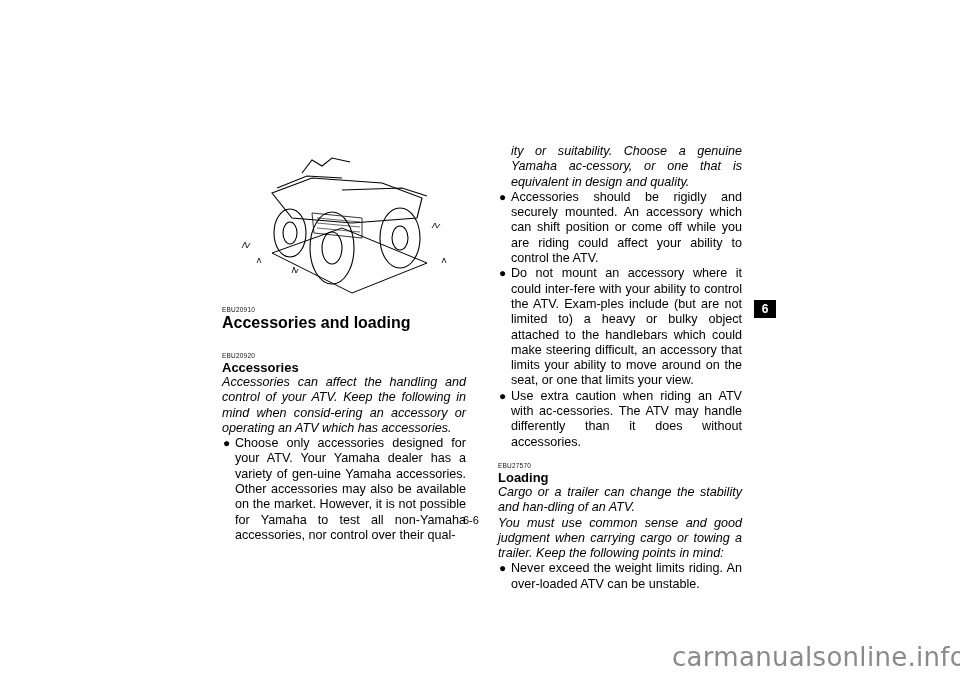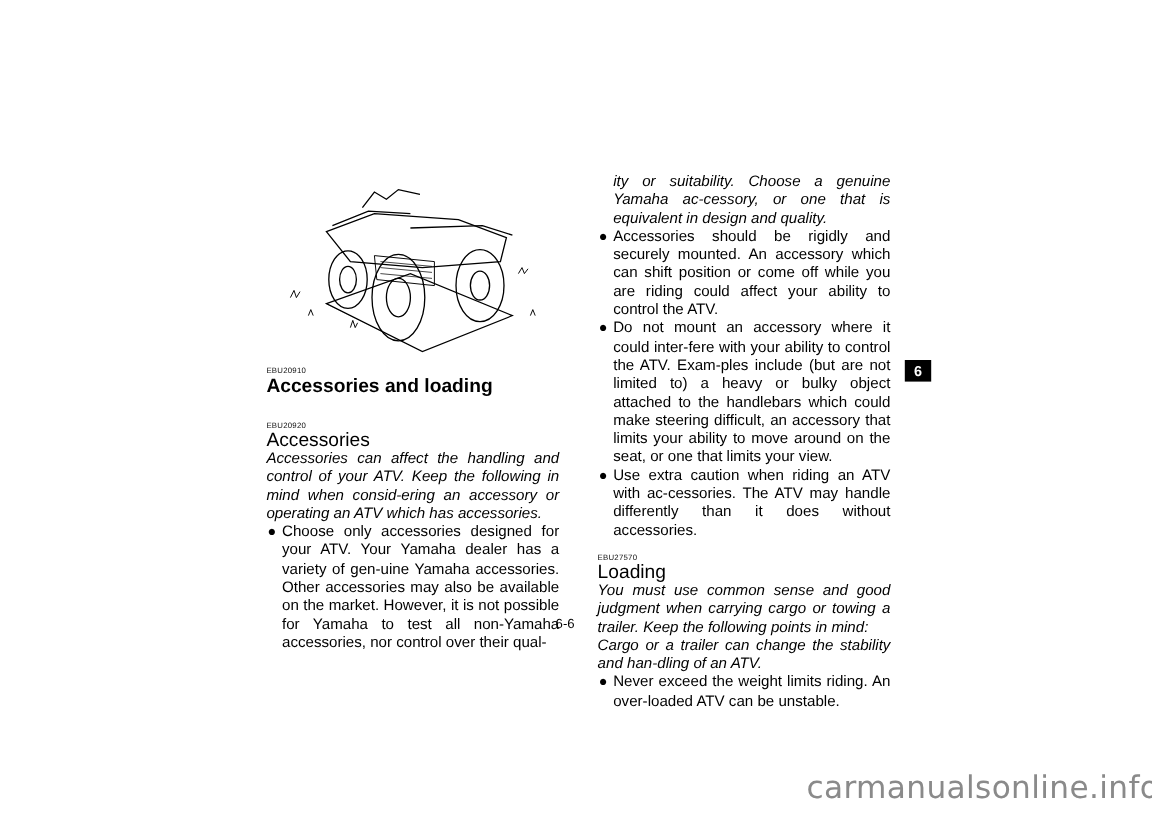--- a/index.html
+++ b/index.html
@@ -3,21 +3,21 @@
   <meta charset="utf-8">
   <style>
     html, body { margin: 0; padding: 0; background: #ffffff; }
     body { width: 960px; height: 678px; position: relative; overflow: hidden;
            font-family: "Liberation Sans", sans-serif; color: #000; }
     .col { position: absolute; width: 244px; font-size: 12.6px; line-height: 15.3px; }
     .col-left { left: 222px; top: 306px; }
     .col-right { left: 498px; top: 144px; }
     .code { font-size: 6.5px; line-height: 8px; letter-spacing: 0.2px; color: #111; }
     .h1 { font-weight: bold; font-size: 16px; line-height: 18px; margin-bottom: 20px; }
-    .h2 { font-weight: normal; font-size: 16px; line-height: 15px; }
+    .h2 { font-weight: bold; font-size: 13px; line-height: 15px; }
     .p { text-align: justify; text-align-last: left; font-style: italic; }
     .bullet { position: relative; padding-left: 13px; text-align: justify; }
     .bullet .dot { position: absolute; left: 1px; top: 0; font-size: 12px; }
     .gap { height: 12px; }
     .illustration { position: absolute; left: 232px; top: 148px; width: 236px; height: 150px; }
     .tab { position: absolute; left: 754px; top: 300px; width: 22px; height: 18px; background: #000;
            color: #fff; font-weight: bold; font-size: 12px; line-height: 18px; text-align: center; }
     .page-num { position: absolute; left: 463px; top: 514px; font-size: 11px; color: #000; }
     .watermark { position: absolute; left: 672px; top: 642px; font-size: 26px; color: #8a8a8a;
                  letter-spacing: 0.3px; font-family: "DejaVu Sans", sans-serif; }
@@ -74,22 +74,22 @@
     <span class="dot">●</span>
     <span>Do not mount an accessory where it could inter-fere with your ability to control the ATV. Exam-ples include (but are not limited to) a heavy or bulky object attached to the handlebars which could make steering difficult, an accessory that limits your ability to move around on the seat, or one that limits your view.</span>
   </div>
   <div class="bullet">
     <span class="dot">●</span>
     <span>Use extra caution when riding an ATV with ac-cessories. The ATV may handle differently than it does without accessories.</span>
   </div>
   <div class="gap"></div>
   <div class="code">EBU27570</div>
   <div class="h2">Loading</div>
+  <div class="p">Cargo or a trailer can change the stability and han-dling of an ATV.</div>
   <div class="p">You must use common sense and good judgment when carrying cargo or towing a trailer. Keep the following points in mind:</div>
-  <div class="p">Cargo or a trailer can change the stability and han-dling of an ATV.</div>
   <div class="bullet">
     <span class="dot">●</span>
     <span>Never exceed the weight limits riding. An over-loaded ATV can be unstable.</span>
   </div>
 </div>
 
 <div class="tab">6</div>
 <div class="page-num">6-6</div>
 <div class="watermark">carmanualsonline.info</div>
 

